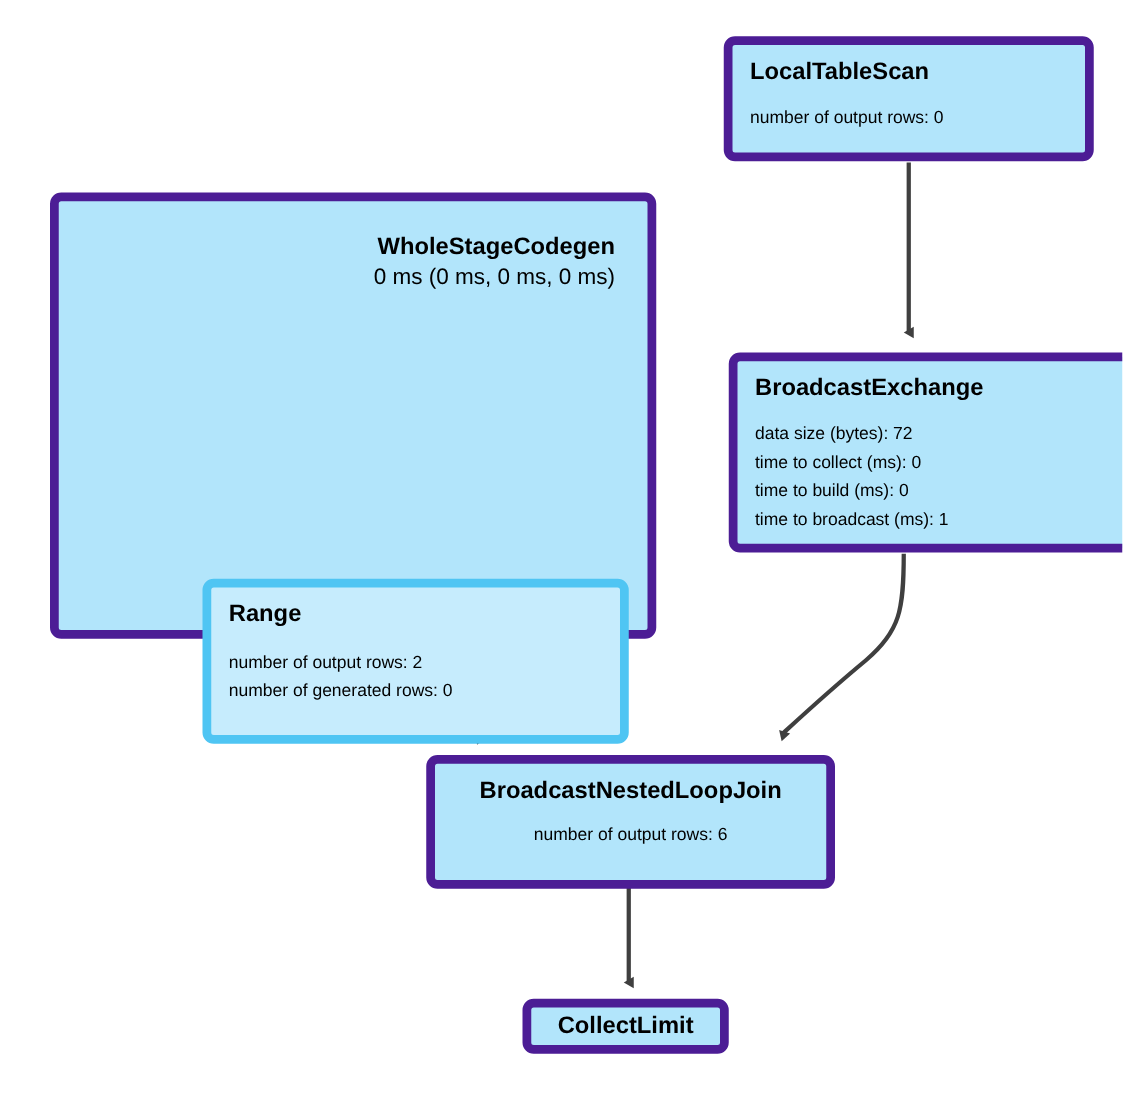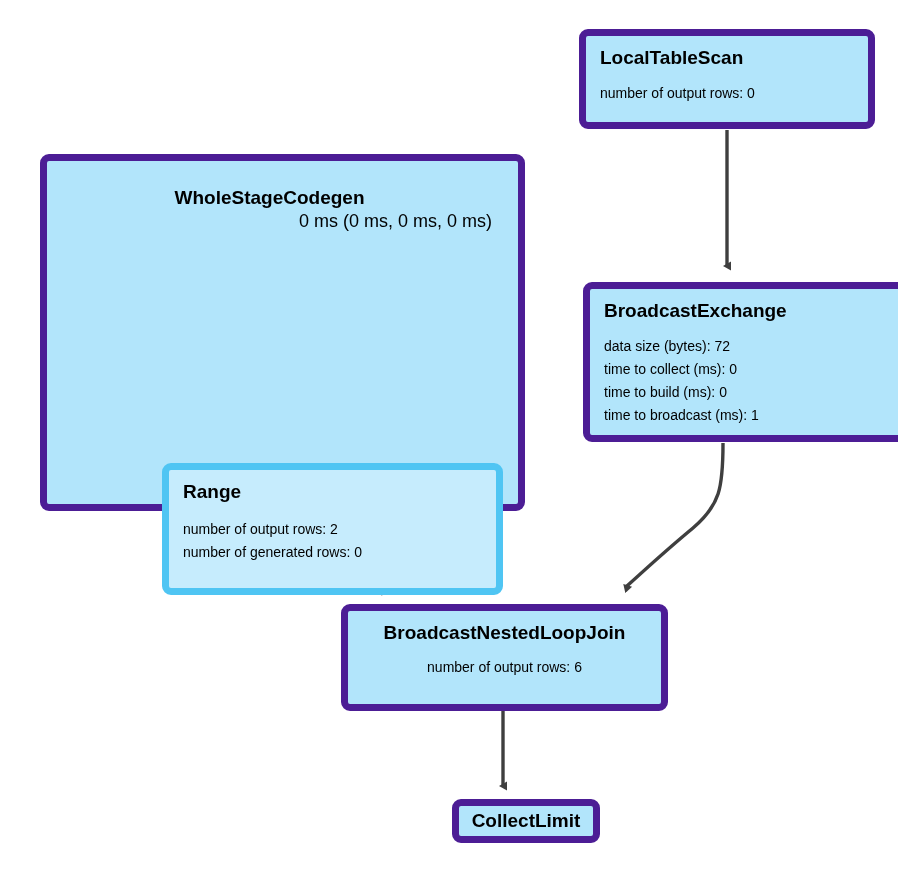--- a/index.html
+++ b/index.html
@@ -77,21 +77,20 @@
     top: 154px;
     width: 485px;
     height: 357px;
   }
   #node-wholestagecodegen .wsc-header {
     text-align: right;
     padding: 24px 26px 0 0;
   }
   #node-wholestagecodegen .wsc-header .node-title {
     line-height: 25px;
-    text-align: center;
   }
   #node-wholestagecodegen .wsc-subtitle {
     font-size: 18px;
     line-height: 23px;
     color: #000000;
     white-space: nowrap;
   }
   #node-range {
     left: 115px;
     top: 302px;
@@ -108,23 +107,23 @@
     height: 107px;
   }
   #node-bnlj .node-title {
     text-align: center;
   }
   #node-bnlj .node-metrics {
     text-align: center;
     margin-top: 11px;
   }
   #node-collectlimit {
-    left: 452px;
+    left: 418px;
     top: 799px;
-    width: 148px;
+    width: 165px;
     height: 44px;
     padding: 10px;
     display: flex;
     align-items: center;
     justify-content: center;
   }
   #node-collectlimit .node-title {
     font-size: 19px;
   }
 </style>

